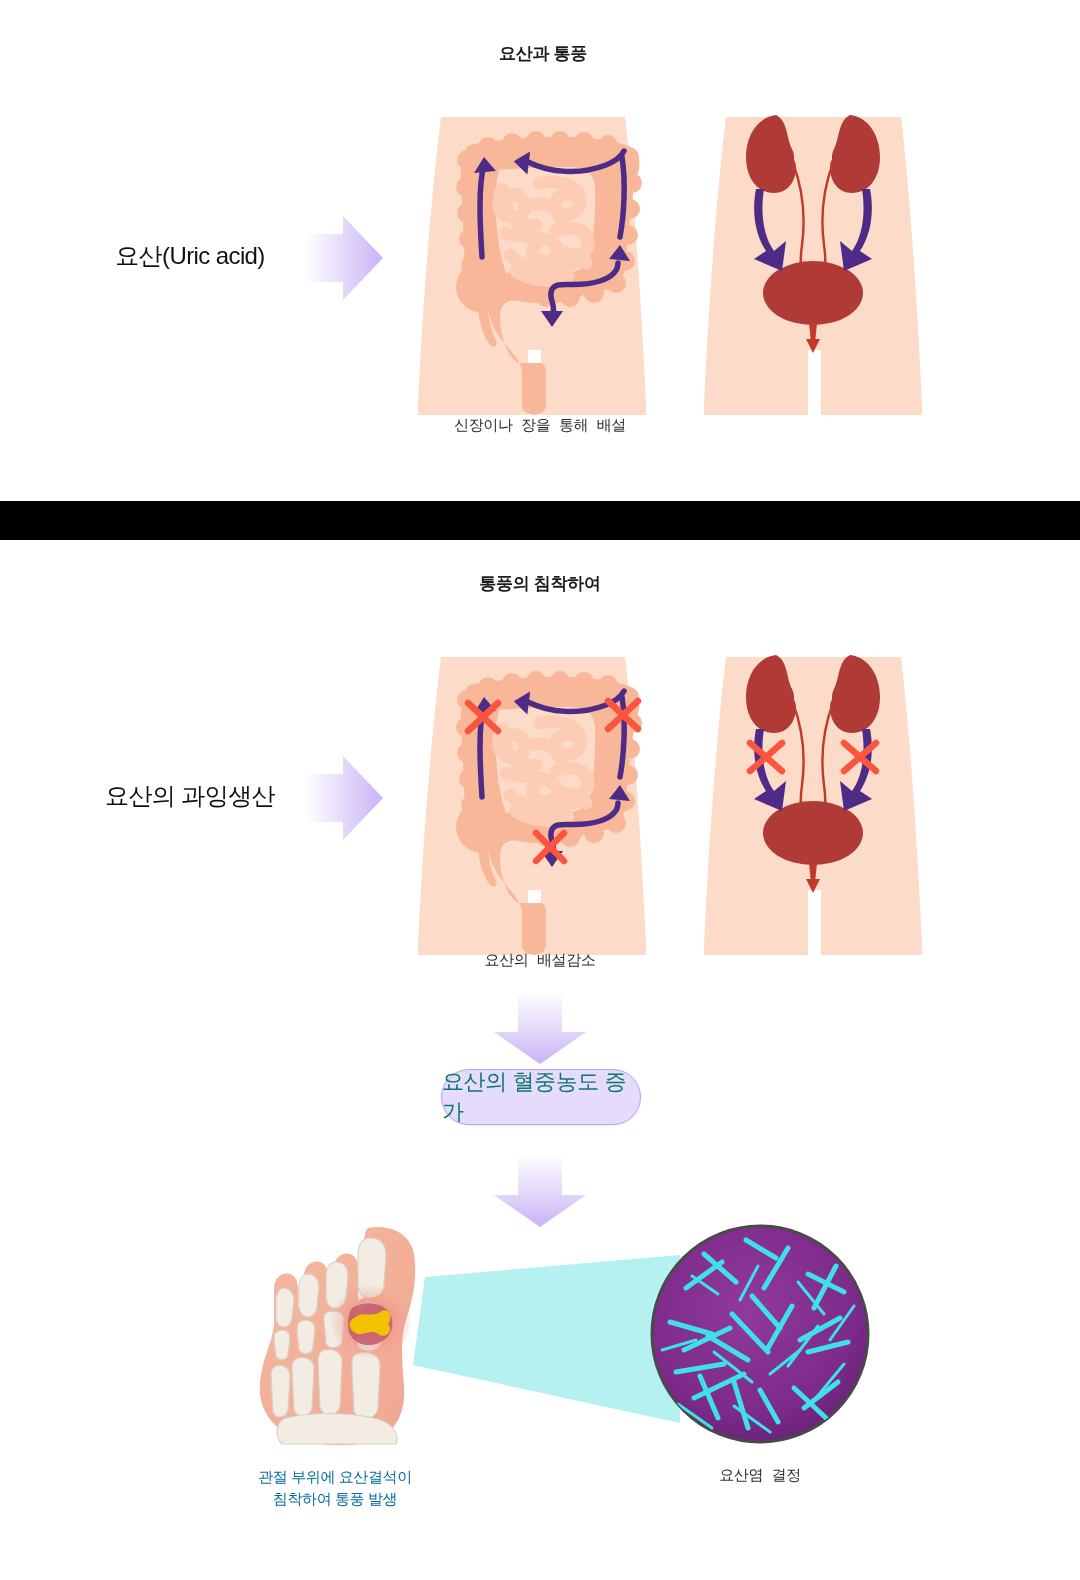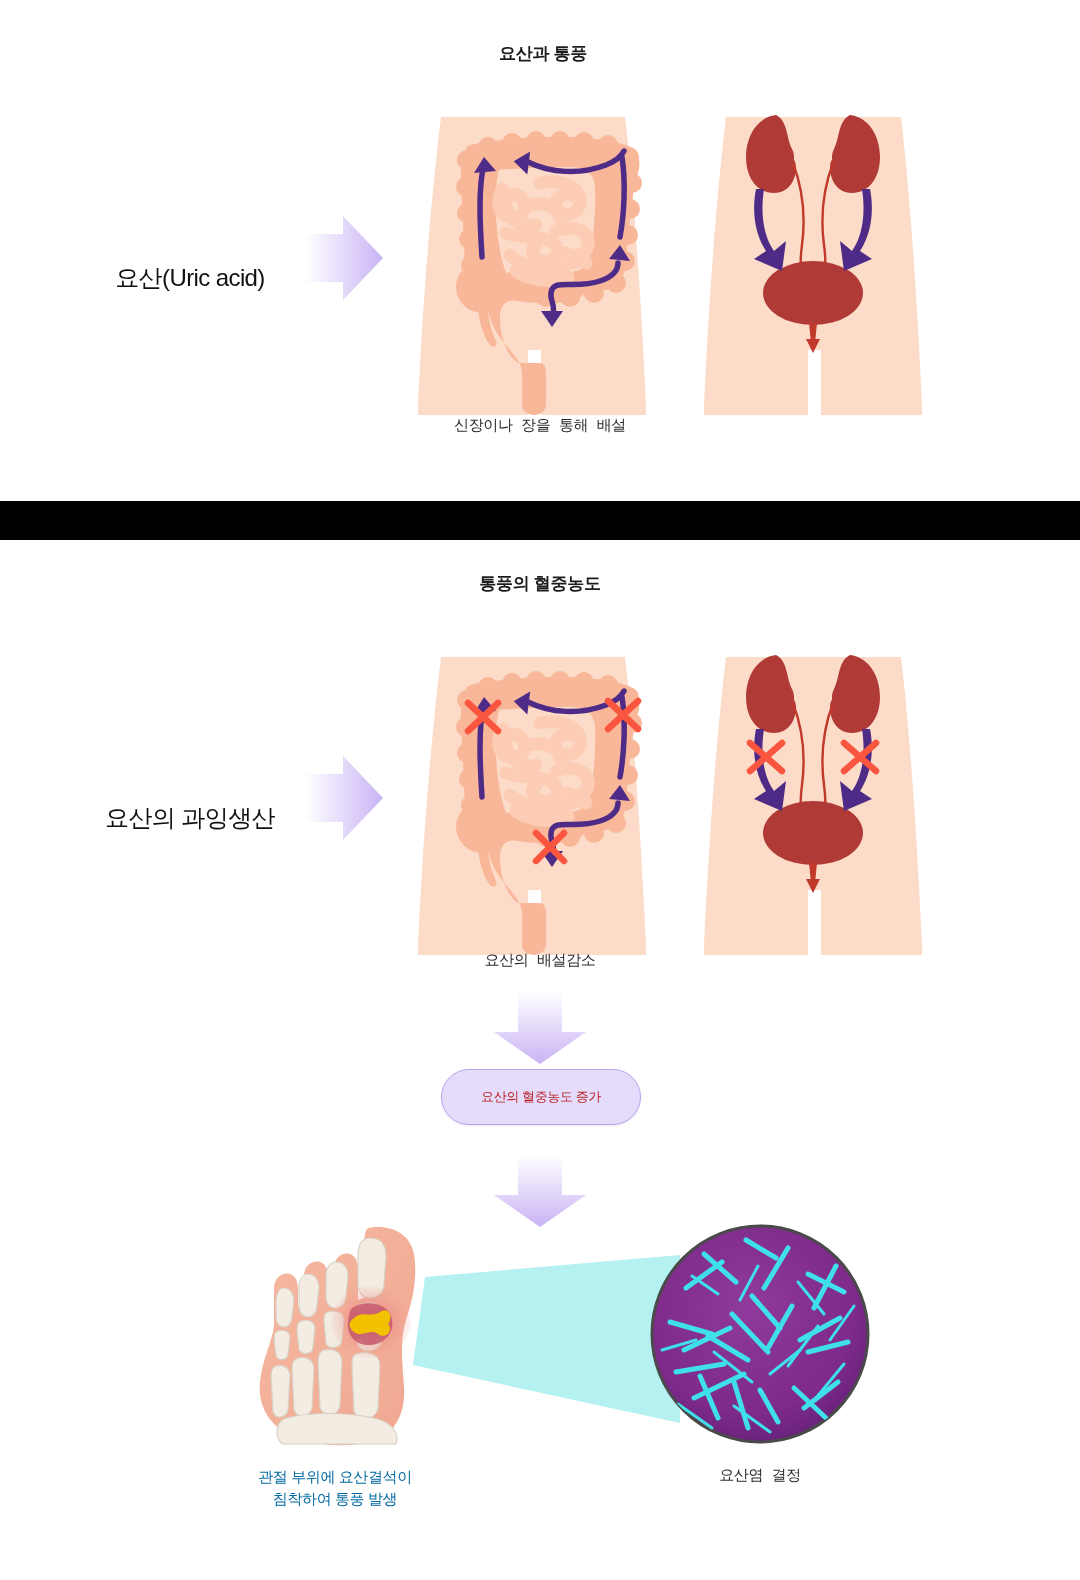--- a/index.html
+++ b/index.html
@@ -20,21 +20,20 @@
     color: #1c1c1c;
     letter-spacing: -0.3px;
     white-space: nowrap;
   }
   .side-label {
     position: absolute;
     font-size: 24px;
     color: #111;
     letter-spacing: -0.6px;
     white-space: nowrap;
-    margin-top: 22px;
   }
   .caption {
     position: absolute;
     font-size: 15px;
     color: #2b2b2b;
     letter-spacing: -0.4px;
     text-align: center;
     white-space: nowrap;
     font-family: Liberation Mono, monospace;
   }
@@ -64,22 +63,22 @@
   
   .arrow-down { position: absolute; width: 92px; height: 72px; }
 
   
   .pill {
     position: absolute;
     display: flex; align-items: center; justify-content: center;
     background: #e5dcfb;
     border: 1.6px solid #b9a3ec;
     border-radius: 40px;
-    font-size: 13px;
-    color: #b91c1c;
+    font-size: 22px;
+    color: #0f766e;
     letter-spacing: -0.4px;
     box-shadow: 0 1px 2px rgba(120,100,180,.14);
   }
 
   
   .figure { position: absolute; }
   svg { display: block; overflow: visible; }
 </style>
 </head>
 <body>
@@ -191,21 +190,21 @@
 
       <path d="M66,84 C62,110 66,132 76,146 L88,136 L84,166 L56,154 L68,146 C56,128 54,104 58,84 Z" fill="#4d2b86"></path>
       <path d="M164,84 C168,110 164,132 154,146 L142,136 L146,166 L174,154 L162,146 C174,128 176,104 172,84 Z" fill="#4d2b86"></path>
     </svg>
   </div>
 
   <div class="caption" style="left:0; width:1080px; text-align:center; top:416px;">신장이나 장을 통해 배설</div>
 
   <div class="divider-bar" style="top:501px; height:39px;"></div>
 
-  <div class="section-title" style="left:0; width:1080px; text-align:center; top:572px;">통풍의 혈중농도</div>
+  <div class="section-title" style="left:0; width:1080px; text-align:center; top:572px;">통풍의 침착하여</div>
 
   <div class="side-label" style="left:0; width:380px; text-align:center; top:780px;">요산의 과잉생산</div>
 
   <div class="arrow-right" style="left:305px; top:756px;">
     <svg width="78" height="84" viewBox="0 0 78 84">
       <defs>
         <linearGradient id="gr2" x1="0" y1="0" x2="1" y2="0">
           <stop offset="0%" stop-color="#ffffff"></stop>
           <stop offset="100%" stop-color="#c9b3f5"></stop>
         </linearGradient>

